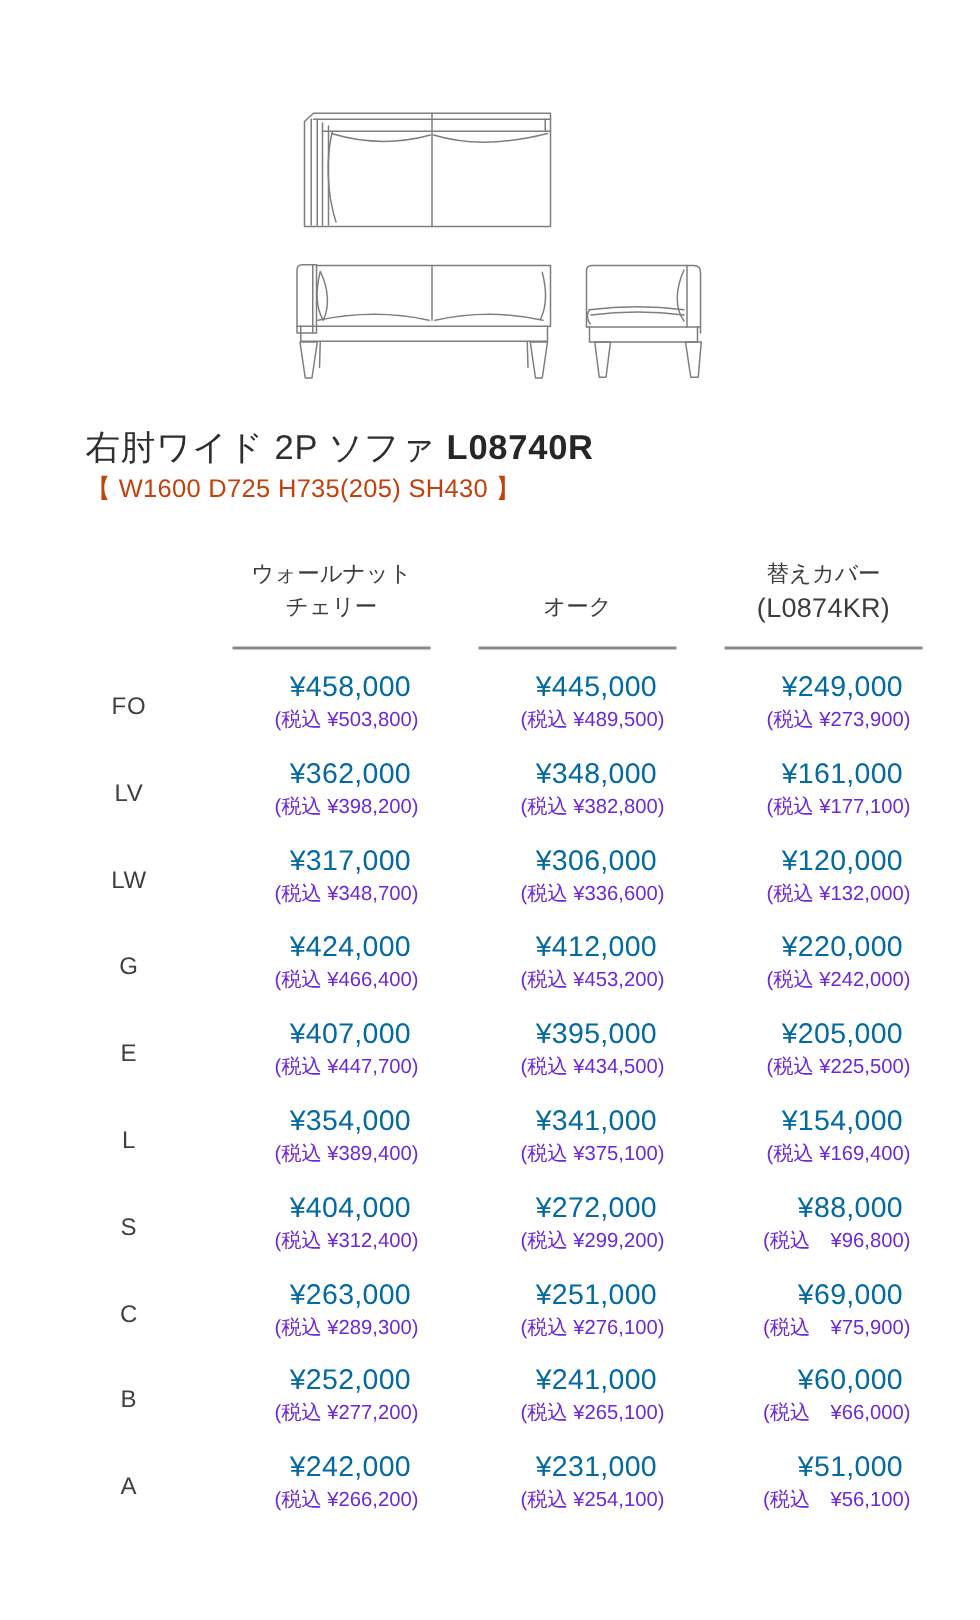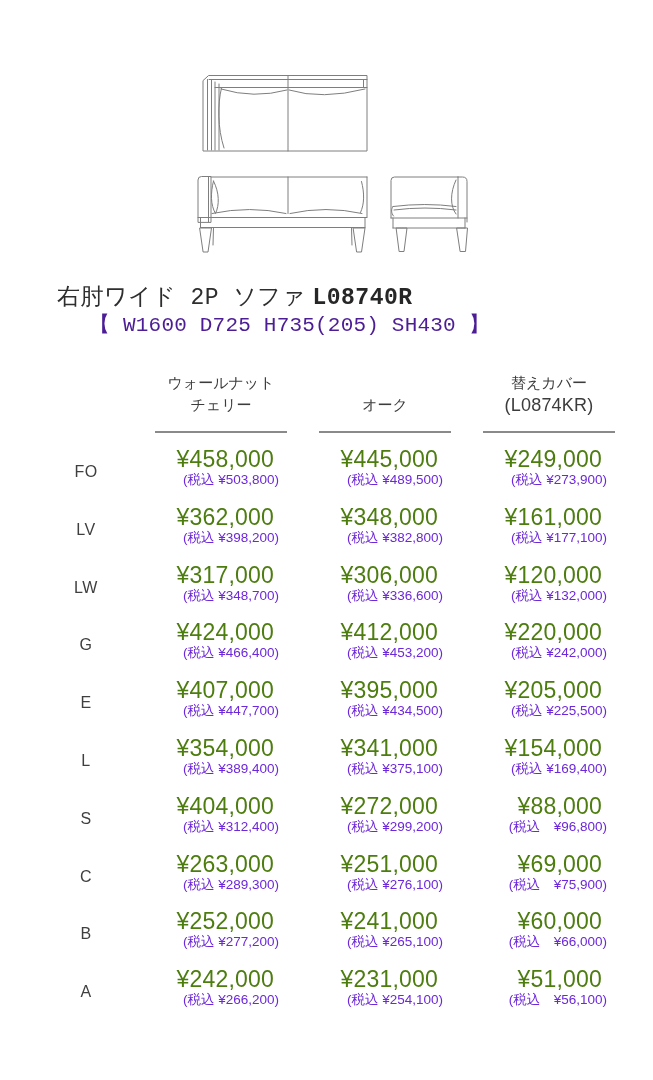--- a/index.html
+++ b/index.html
@@ -1,33 +1,33 @@
 <!DOCTYPE html>
 <html><head>
 <meta charset="utf-8">
 <style>
   html,body{margin:0;padding:0;background:#fff;}
   .page{
     position:relative;width:653px;height:1080px;background:#ffffff;overflow:hidden;
     font-family:"Liberation Sans","DejaVu Sans",sans-serif;color:#3b3b3b;
   }
   .drawing{position:absolute;left:0;top:0;}
-  .title-block{position:absolute;left:57px;top:284px;font-family:Liberation Mono, monospace;}
+  .title-block{position:absolute;left:57px;top:284px;}
   .title{margin:0;font-size:23px;line-height:28px;font-weight:500;color:#2e2e2e;letter-spacing:.5px;}
   .title .model{font-weight:bold;margin-left:7px;letter-spacing:.5px;color:#262626;}
-  .dims{font-size:21px;line-height:20px;margin-top:4px;color:#4c1d95;letter-spacing:.2px;margin-left:32px;}
+  .dims{font-size:17px;line-height:20px;margin-top:4px;color:#c2410c;letter-spacing:.2px;}
   .hdr{position:absolute;top:372px;width:132px;text-align:center;font-size:15px;line-height:22px;color:#3c3c3c;}
   .hdr .l1,.hdr .l2{height:22px;}
   .hdr .sub{font-size:18px;letter-spacing:.2px;}
   .rule{position:absolute;top:431px;width:132px;height:1.5px;background:#8a8a8a;}
   .col-a{left:155px;} .col-b{left:319px;} .col-c{left:483px;}
   .row{position:absolute;left:0;width:579px;height:58px;}
   .row-label{position:absolute;left:58px;top:15px;width:56px;text-align:center;font-size:16px;color:#3f3f3f;letter-spacing:.5px;}
   .cell{position:absolute;top:0;width:132px;text-align:right;}
-  .cell .price{font-size:23px;line-height:22px;padding-right:13px;color:#4d7c0f;letter-spacing:.2px;}
+  .cell .price{font-size:19px;line-height:22px;padding-right:13px;color:#0369a1;letter-spacing:.2px;}
   .cell .tax{font-size:13.5px;line-height:17px;margin-top:1px;padding-right:8px;color:#6d28d9;}
 </style>
 </head>
 <body>
 
 <div class="page">
 
   <svg class="drawing" width="653" height="270" viewBox="0 0 653 270" fill="none" stroke="#7e7e7e" stroke-width="1" stroke-linejoin="round" stroke-linecap="round">
     <g>
       <path d="M209,75.5 L367,75.5 L367,151 L203,151 L203,81 Z"></path>

